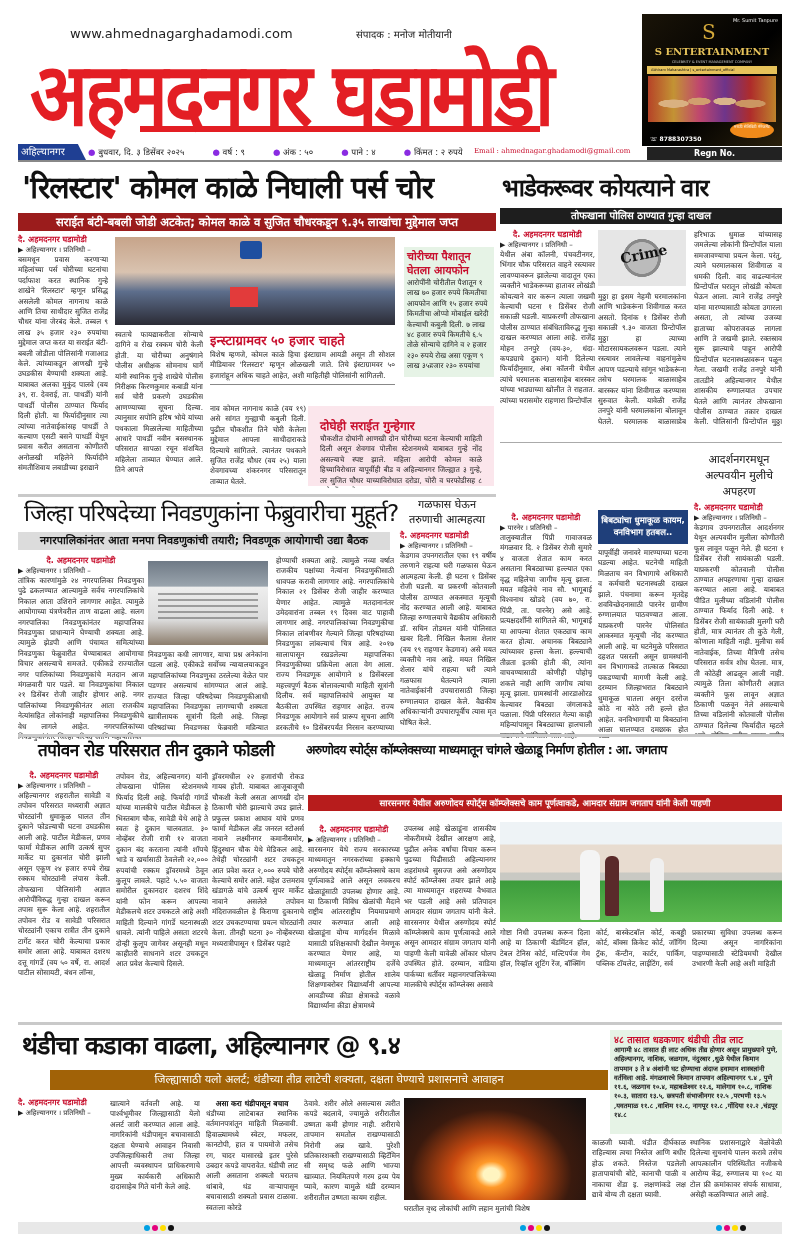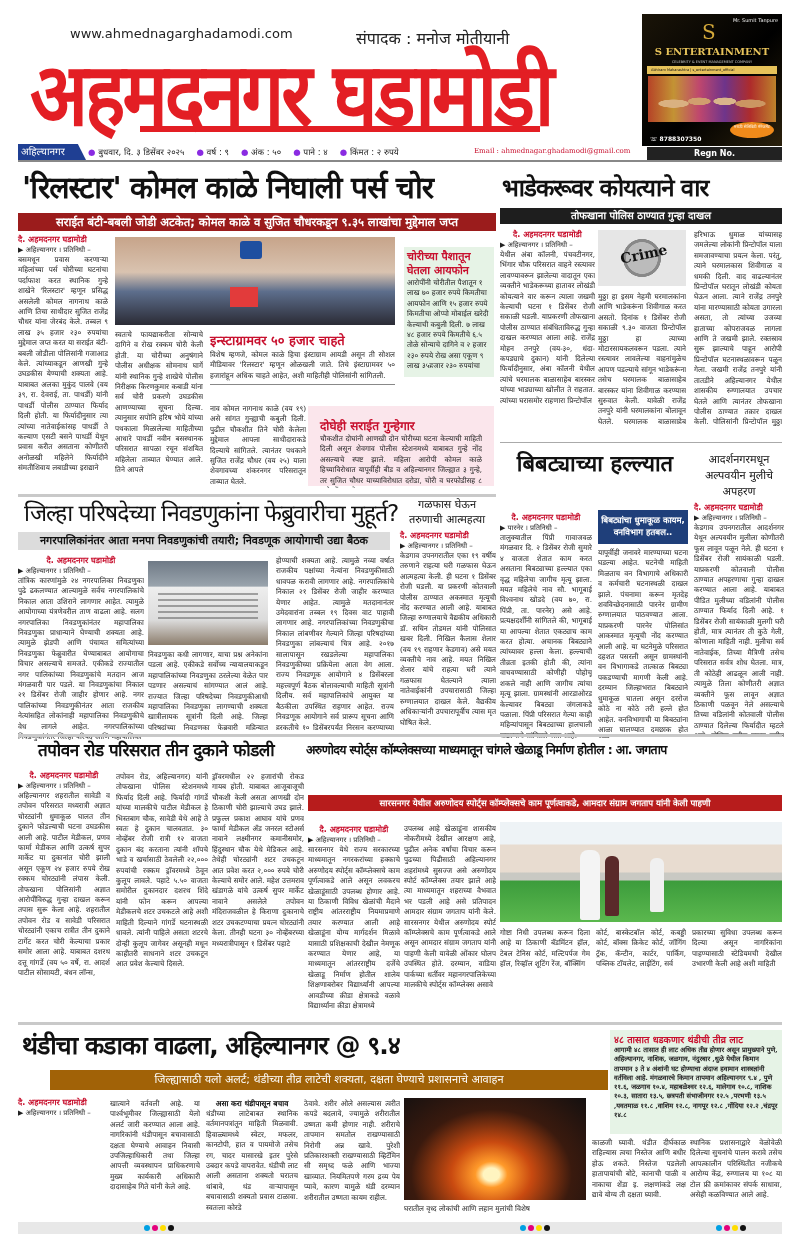--- a/index.html
+++ b/index.html
@@ -13,27 +13,27 @@
 .photo{position:absolute;overflow:hidden}
 .regbar{background:#c8102e;color:#fff;font-weight:bold;text-align:center;white-space:nowrap}
 .dots{position:absolute;display:flex;gap:2px}
 .dots span{width:6px;height:6px;border-radius:50%;display:inline-block}
 </style>
 </head>
 <body>
 
 <div class="abs" style="left:0;top:0;width:800px;height:160px;">
   <div class="abs" style="left:70px;top:26px;font-size:13px;font-weight:normal;color:#222;font-family:'DejaVu Sans',sans-serif;">www.ahmednagarghadamodi.com</div>
-  <div class="abs" style="left:356px;top:27px;font-size:16px;color:#222;">संपादक : मनोज मोतीयानी</div>
+  <div class="abs" style="left:356px;top:27px;font-size:10px;color:#222;">संपादक : मनोज मोतीयानी</div>
   <div class="abs" style="left:30px;top:40px;width:510px;font-size:76px;line-height:96px;font-weight:bold;color:#e31e24;letter-spacing:-3px;white-space:nowrap;transform:scaleY(1.15);transform-origin:top left;">अहमदनगर घडामोडी</div>
   <div class="abs" style="left:140px;top:126px;width:400px;height:6px;background:#e31e24;"></div>
 
   <div class="abs" style="left:0;top:144px;width:560px;height:16px;">
     <div class="abs" style="left:18px;top:0;width:68px;height:16px;background:#1f3f93;color:#fff;font-size:10px;line-height:16px;padding-left:3px;clip-path:polygon(0 0,88% 0,100% 100%,0 100%);">अहिल्यानगर</div>
-    <div class="abs" style="left:88px;top:2px;font-size:8.5px;color:#222;white-space:nowrap;display:flex;gap:12px;">
+    <div class="abs" style="left:88px;top:2px;font-size:8.5px;color:#222;white-space:nowrap;display:flex;gap:28px;">
       <span><span style="color:#8a2be2">●</span> <span>बुधवार, दि. ३ डिसेंबर २०२५</span></span>
       <span><span style="color:#8a2be2">●</span> <span>वर्ष : ९</span></span>
       <span><span style="color:#8a2be2">●</span> <span>अंक : ५०</span></span>
       <span><span style="color:#8a2be2">●</span> <span>पाने : ४</span></span>
       <span><span style="color:#8a2be2">●</span> <span>किंमत : २ रुपये</span></span>
     </div>
     <div class="abs" style="left:474px;top:3px;font-size:7px;color:#c8102e;font-family:'DejaVu Serif',serif;white-space:nowrap;">Email : ahmednagar.ghadamodi@gmail.com</div>
   </div>
   <div class="abs" style="left:18px;top:160px;width:764px;height:2px;background:#888;"></div>
 
@@ -87,21 +87,20 @@
   <div class="txt" style="height:195px;overflow:hidden;">येथील अंबा कॉलनी, पंचवटीनगर, भिंगार चौक परिसरात वाहने रस्त्यावर लावण्यावरून झालेल्या वादातून एका व्यक्तीने भाडेकरूच्या हातावर लोखंडी कोयत्याने वार करून त्याला जखमी केल्याची घटना १ डिसेंबर रोजी सकाळी घडली. याप्रकरणी तोफखाना पोलीस ठाण्यात संबंधिताविरुद्ध गुन्हा दाखल करण्यात आला आहे. राजेंद्र मोहन तनपुरे (वय-३०, धंदा-कपड्याचे दुकान) यांनी दिलेल्या फिर्यादीनुसार, अंबा कॉलनी येथील त्यांचे घरमालक बाळासाहेब बारस्कर यांच्या भाड्याच्या खोलीत ते राहतात. त्यांच्या घरासमोर राहणारा प्रिन्टोपॉल</div>
 </div>
 <div class="photo" style="left:598px;top:230px;width:88px;height:56px;background:radial-gradient(circle at 50% 50%,#bbb 0 30%,#888 31% 36%,#e6e6e6 37%);">
   <div class="abs" style="left:22px;top:16px;font-size:14px;font-weight:bold;color:#111;font-family:'DejaVu Serif',serif;transform:rotate(-12deg);">Crime</div>
 </div>
 <div class="abs txt" style="left:598px;top:292px;width:88px;height:132px;overflow:hidden;">मुठ्ठा हा इसम नेहमी घरमालकांना आणि भाडेकरूंना शिवीगाळ करत असतो. दिनांक १ डिसेंबर रोजी सकाळी ९.३० वाजता प्रिन्टोपॉल मुठ्ठा हा त्याच्या मोटारसायकलवरून पडला. त्याने रस्त्यावर लावलेल्या वाहनांमुळेच आपण पडल्याचे सांगून भाडेकरूंना तसेच घरमालक बाळासाहेब बारस्कर यांना शिवीगाळ करण्यास सुरुवात केली. यावेळी राजेंद्र तनपुरे यांनी घरमालकांना बोलावून घेतले. घरमालक बाळासाहेब बारस्कर, राजेंद्र तनपुरे, राहुल तनपुरे,</div>
 <div class="abs txt" style="left:694px;top:230px;width:88px;height:196px;overflow:hidden;">हरिभाऊ धुमाळ यांच्यासह जमलेल्या लोकांनी प्रिन्टोपॉल याला समजावण्याचा प्रयत्न केला. परंतु, त्याने घरमालकास शिवीगाळ व धमकी दिली. वाद वाढल्यानंतर प्रिन्टोपॉल घरातून लोखंडी कोयता घेऊन आला. त्याने राजेंद्र तनपुरे यांना मारण्यासाठी कोयता उगारला असता, तो त्यांच्या उजव्या हाताच्या कोपराजवळ लागला आणि ते जखमी झाले. रक्तस्राव सुरू झाल्याचे पाहून आरोपी प्रिन्टोपॉल घटनास्थळावरून पळून गेला. जखमी राजेंद्र तनपुरे यांनी तातडीने अहिल्यानगर येथील शासकीय रुग्णालयात उपचार घेतले आणि त्यानंतर तोफखाना पोलीस ठाण्यात तक्रार दाखल केली. पोलिसांनी प्रिन्टोपॉल मुठ्ठा याच्याविरुद्ध गुन्हा दाखल केला आहे.</div>
 <div class="rule" style="left:500px;top:442px;width:282px;height:1px;background:#aaa;"></div>
 
 <div class="abs" style="left:500px;top:450px;width:190px;text-align:center;font-size:22px;line-height:28px;font-weight:bold;">
-  <div>बिबट्याच्या हल्ल्यात</div>
 </div>
 <div class="abs" style="left:500px;top:512px;width:92px;">
   <div class="by" style="text-align:center;">दै. अहमदनगर घडामोडी</div>
   <div class="dl">▶ <span>पारनेर । प्रतिनिधी –</span></div>
   <div class="txt" style="height:225px;overflow:hidden;">तालुक्यातील पिंप्री गावाजवळ मंगळवार दि. २ डिसेंबर रोजी सुमारे ४ वाजता शेतात काम करत असताना बिबट्याच्या हल्ल्यात एका वृद्ध महिलेचा जागीच मृत्यू झाला. मयत महिलेचे नाव सौ. भागूबाई विश्वनाथ खोडदे (वय ७०, रा. पिंप्री, ता. पारनेर) असे आहे. प्रत्यक्षदर्शींनी सांगितले की, भागूबाई या आपल्या शेतात एकट्याच काम करत होत्या. अचानक बिबट्याने त्यांच्यावर हल्ला केला. हल्ल्याची तीव्रता इतकी होती की, त्यांना वाचवण्यासाठी कोणीही पोहोचू शकले नाही आणि जागीच त्यांचा मृत्यू झाला. ग्रामस्थांनी आरडाओरड केल्यावर बिबट्या जंगलाकडे पळाला. पिंप्री परिसरात गेल्या काही महिन्यांपासून बिबट्याच्या हालचाली वाढल्याचे सांगितले जात आहे.</div>
 </div>
 <div class="abs" style="left:598px;top:510px;width:90px;height:34px;background:#1f3f7a;color:#fff;font-size:8.5px;line-height:12px;text-align:center;padding:4px 3px;font-weight:bold;">बिबट्यांचा धुमाकूळ कायम, वनविभाग हतबल..</div>
 <div class="abs txt" style="left:598px;top:548px;width:90px;height:190px;overflow:hidden;">यापूर्वीही जनावरे मारण्याच्या घटना घडल्या आहेत. घटनेची माहिती मिळताच वन विभागाचे अधिकारी व कर्मचारी घटनास्थळी दाखल झाले. पंचनामा करून मृतदेह शवविच्छेदनासाठी पारनेर ग्रामीण रुग्णालयात पाठवण्यात आला. याप्रकरणी पारनेर पोलिसांत आकस्मात मृत्यूची नोंद करण्यात आली आहे. या घटनेमुळे परिसरात दहशत पसरली असून ग्रामस्थांनी वन विभागाकडे तात्काळ बिबट्या पकडण्याची मागणी केली आहे. दरम्यान जिल्हाभरात बिबट्याने धुमाकूळ घातला असून दररोज कोठे ना कोठे तरी हल्ले होत आहेत. वनविभागाची या बिबट्यांना आळा घालण्यात दमछाक होत आहे.</div>
 
 <div class="abs" style="left:694px;top:452px;width:90px;text-align:center;font-size:11px;line-height:16px;">

